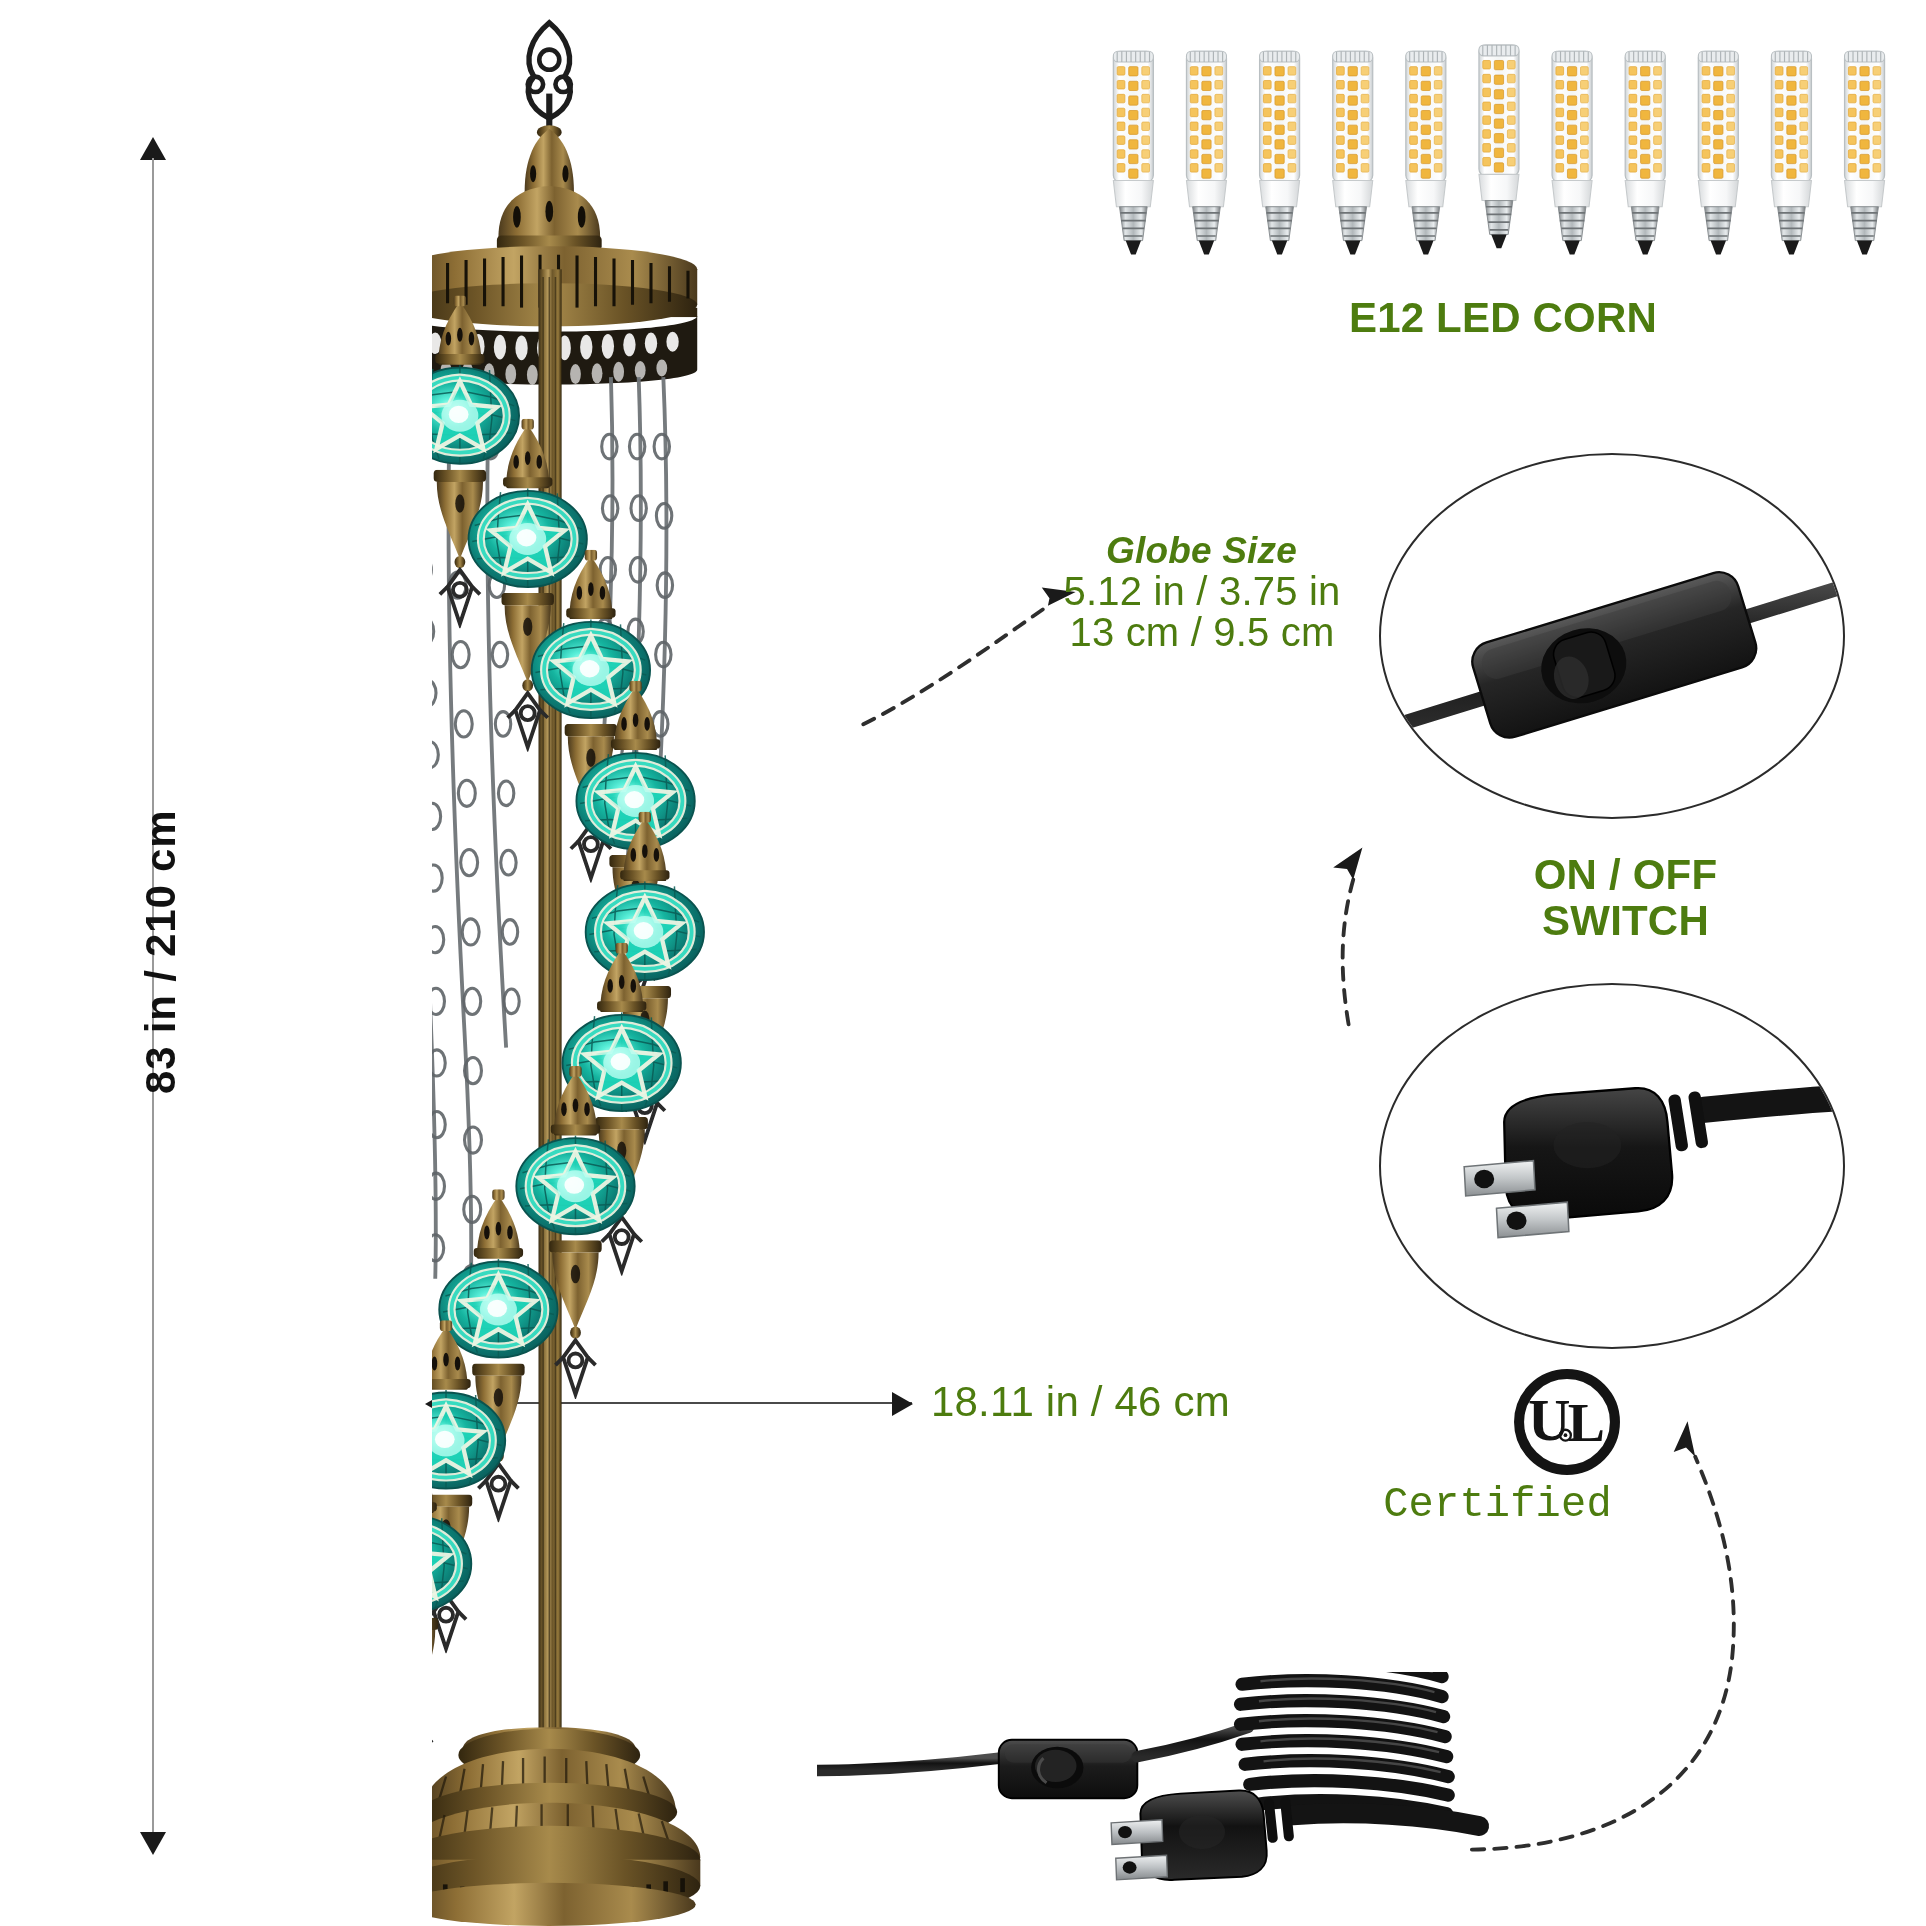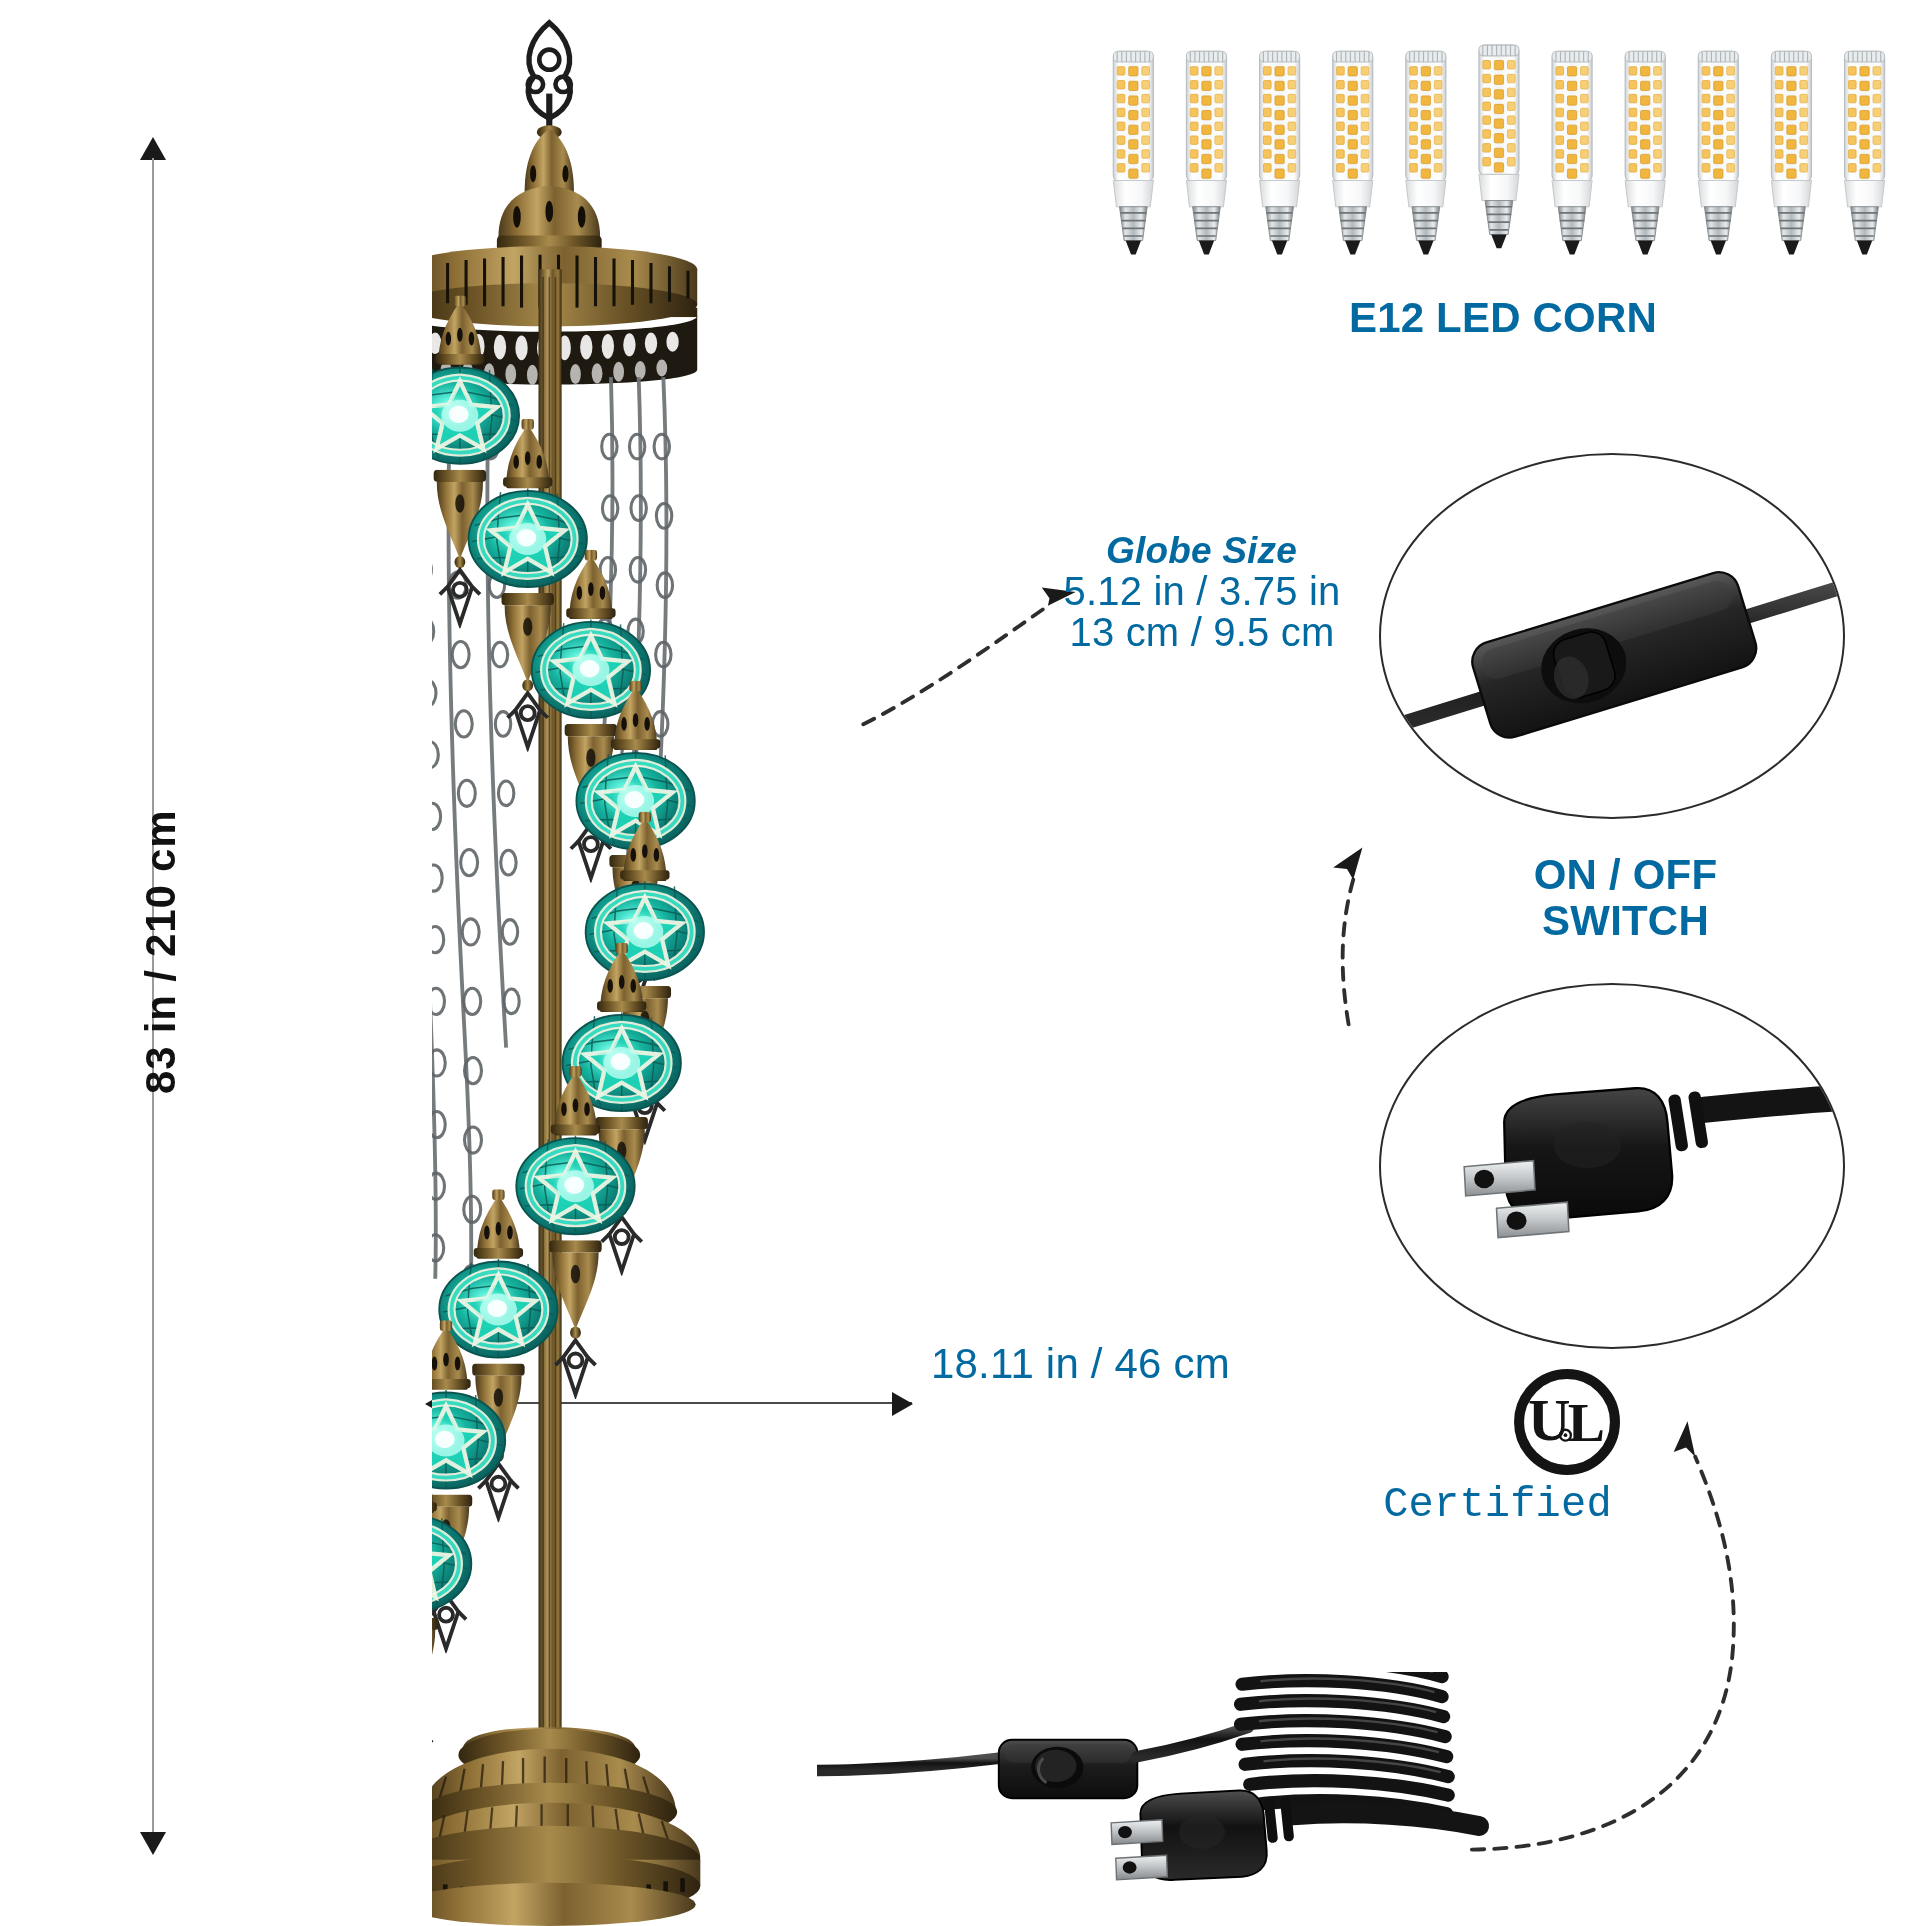--- a/index.html
+++ b/index.html
@@ -10,21 +10,21 @@
   body {
     width: 1926px; height: 1926px;
     position: relative;
     overflow: hidden;
     font-family: "Liberation Sans", sans-serif;
     color: #111111;
   }
   .stage { position: absolute; inset: 0; }
 
   
-  .txt { position: absolute; color: #0369a1; letter-spacing: 0.2px; }
+  .txt { position: absolute; color: #4d7c0f; letter-spacing: 0.2px; }
   .bold { font-weight: bold; }
   .ctr { text-align: center; }
 
   
   .dimline-v {
     position: absolute;
     width: 2.3px;
     background: #9a9a9a;
   }
   .dimline-h {
@@ -88,21 +88,21 @@
     <div class="arrow-up" style="left:140px; top:137px;"></div>
     <div class="dimline-v" style="left:152px; top:158px; height:1676px;"></div>
     <div class="arrow-down" style="left:140px; top:1832px;"></div>
     <div class="vlabel bold" style="left:137px; top:1094px; transform: rotate(-90deg);">83 in / 210 cm</div>
   </div>
 
   <div>
     <div class="arrow-left" style="left:425px; top:1392px;"></div>
     <div class="dimline-h" style="left:445px; top:1402px; width:467px;"></div>
     <div class="arrow-right" style="left:892px; top:1392px;"></div>
-    <div class="txt" style="left:931px; top:1340px; font-size:42px;">18.11 in / 46 cm</div>
+    <div class="txt" style="left:931px; top:1378px; font-size:42px;">18.11 in / 46 cm</div>
   </div>
 
   <svg class="lamp-svg" style="left:432px; top:15.4px;" width="663" height="1911" viewBox="0 0 860 2480">
     <defs>
       <linearGradient id="brass" x1="0" y1="0" x2="1" y2="0">
         <stop offset="0%" stop-color="#4b3a1d"></stop>
         <stop offset="18%" stop-color="#8d6e35"></stop>
         <stop offset="38%" stop-color="#c2a463"></stop>
         <stop offset="55%" stop-color="#7d6230"></stop>
         <stop offset="78%" stop-color="#a98b4d"></stop>

